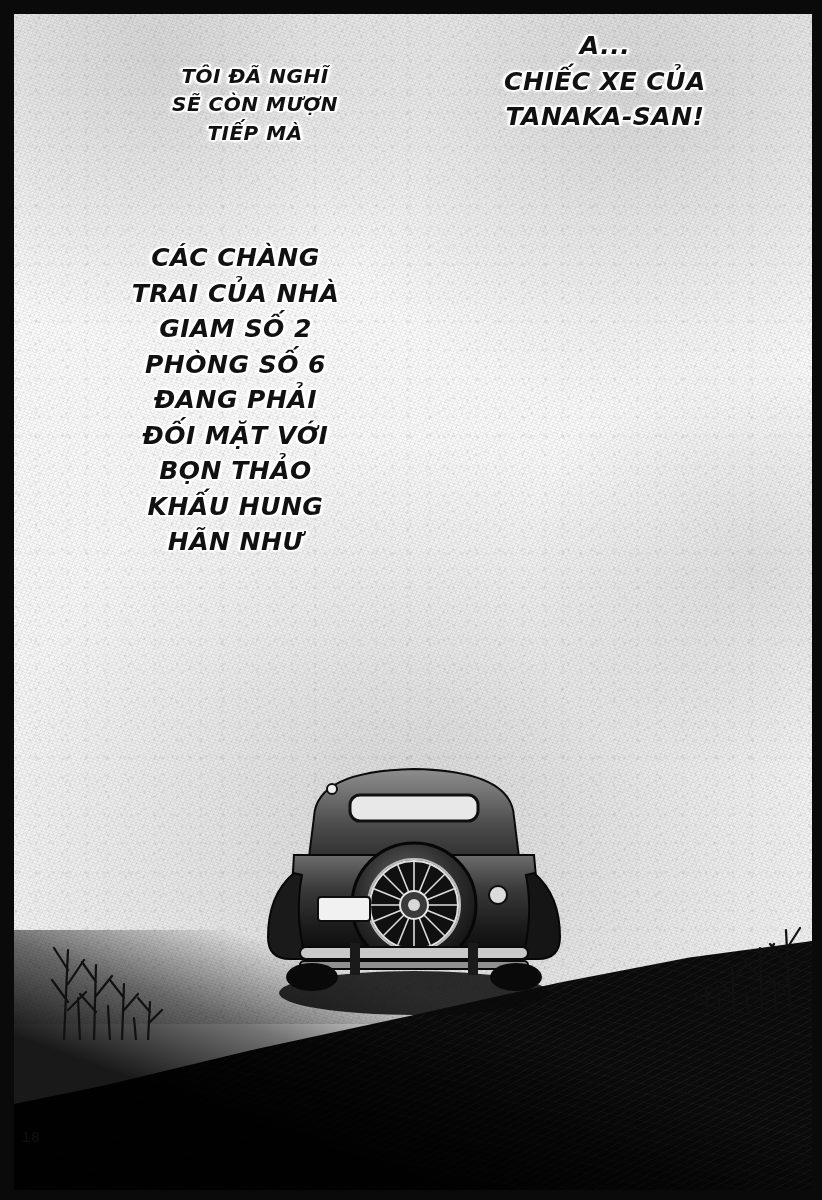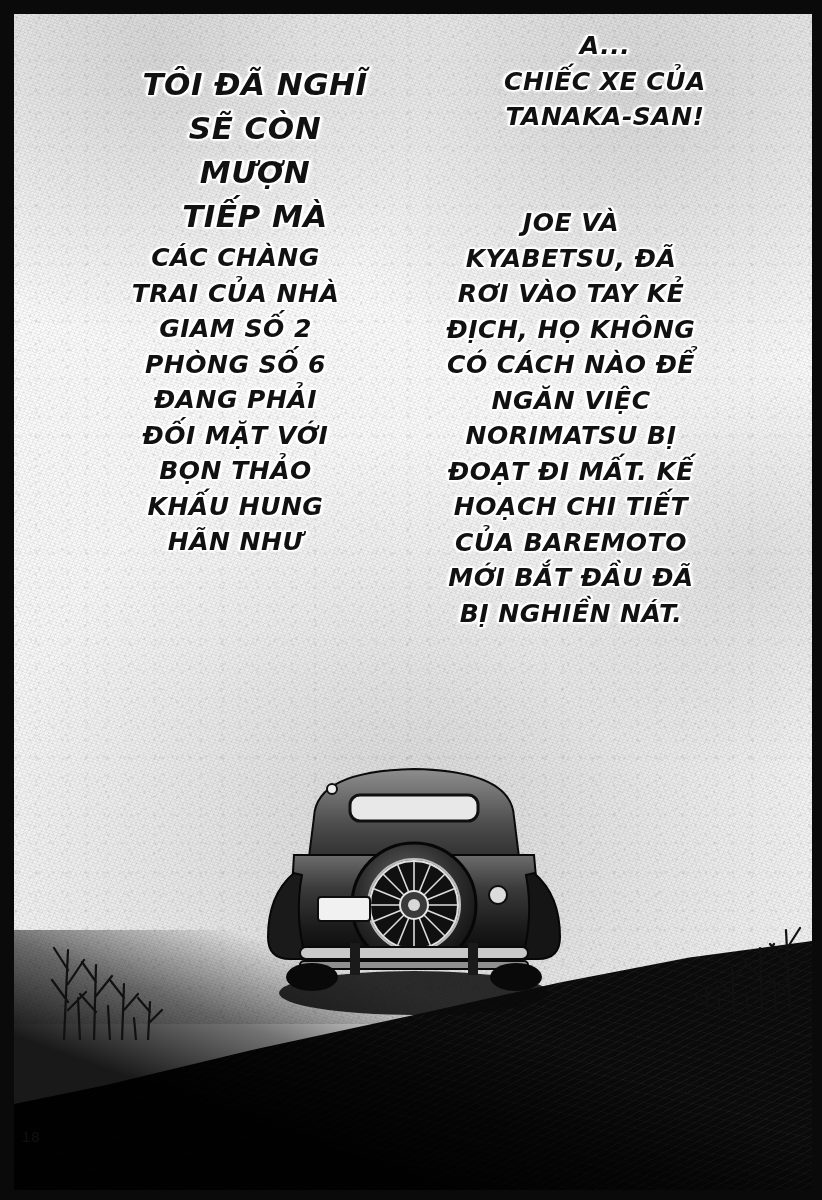--- a/index.html
+++ b/index.html
@@ -138,21 +138,21 @@
     letter-spacing: 0.5px;
     line-height: 1.42;
     text-align: center;
     white-space: pre-line;
     text-transform: uppercase;
     text-shadow:
        1px 0 0 #ffffff, -1px 0 0 #ffffff, 0 1px 0 #ffffff, 0 -1px 0 #ffffff,
        2px 1px 0 #ffffff, -2px 1px 0 #ffffff, 2px -1px 0 #ffffff, -2px -1px 0 #ffffff,
        0 2px 2px #ffffff, 0 -2px 2px #ffffff, 3px 0 3px #ffffff, -3px 0 3px #ffffff;
   }
-  .cap-1 { left: 140px; top: 62px;  width: 230px; font-size: 31px; }
+  .cap-1 { left: 140px; top: 62px;  width: 230px; font-size: 20px; }
   .cap-2 { left: 480px; top: 28px;  width: 250px; font-size: 25px; }
   .cap-3 { left: 128px; top: 240px; width: 215px; font-size: 25px; font-style: italic; }
   .cap-4 { left: 440px; top: 205px; width: 262px; font-size: 25px; }
 
   
   .page-number {
     position: absolute;
     left: 22px;
     bottom: 55px;
     color: #111111;
@@ -270,32 +270,20 @@
 TANAKA-SAN!</div>
   <div class="caption cap-3">CÁC CHÀNG
 TRAI CỦA NHÀ
 GIAM SỐ 2
 PHÒNG SỐ 6
 ĐANG PHẢI
 ĐỐI MẶT VỚI
 BỌN THẢO
 KHẤU HUNG
 HÃN NHƯ</div>
-  <div class="caption cap-4">JOE VÀ
-KYABETSU, ĐÃ
-RƠI VÀO TAY KẺ
-ĐỊCH, HỌ KHÔNG
-CÓ CÁCH NÀO ĐỂ
-NGĂN VIỆC
-NORIMATSU BỊ
-ĐOẠT ĐI MẤT. KẾ
-HOẠCH CHI TIẾT
-CỦA BAREMOTO
-MỚI BẮT ĐẦU ĐÃ
-BỊ NGHIỀN NÁT.</div>
 
   <div class="page-number">18</div>
 
   <div class="frame-border frame-top"></div>
   <div class="frame-border frame-bottom"></div>
   <div class="frame-border frame-left"></div>
   <div class="frame-border frame-right"></div>
 
 </div>
 

